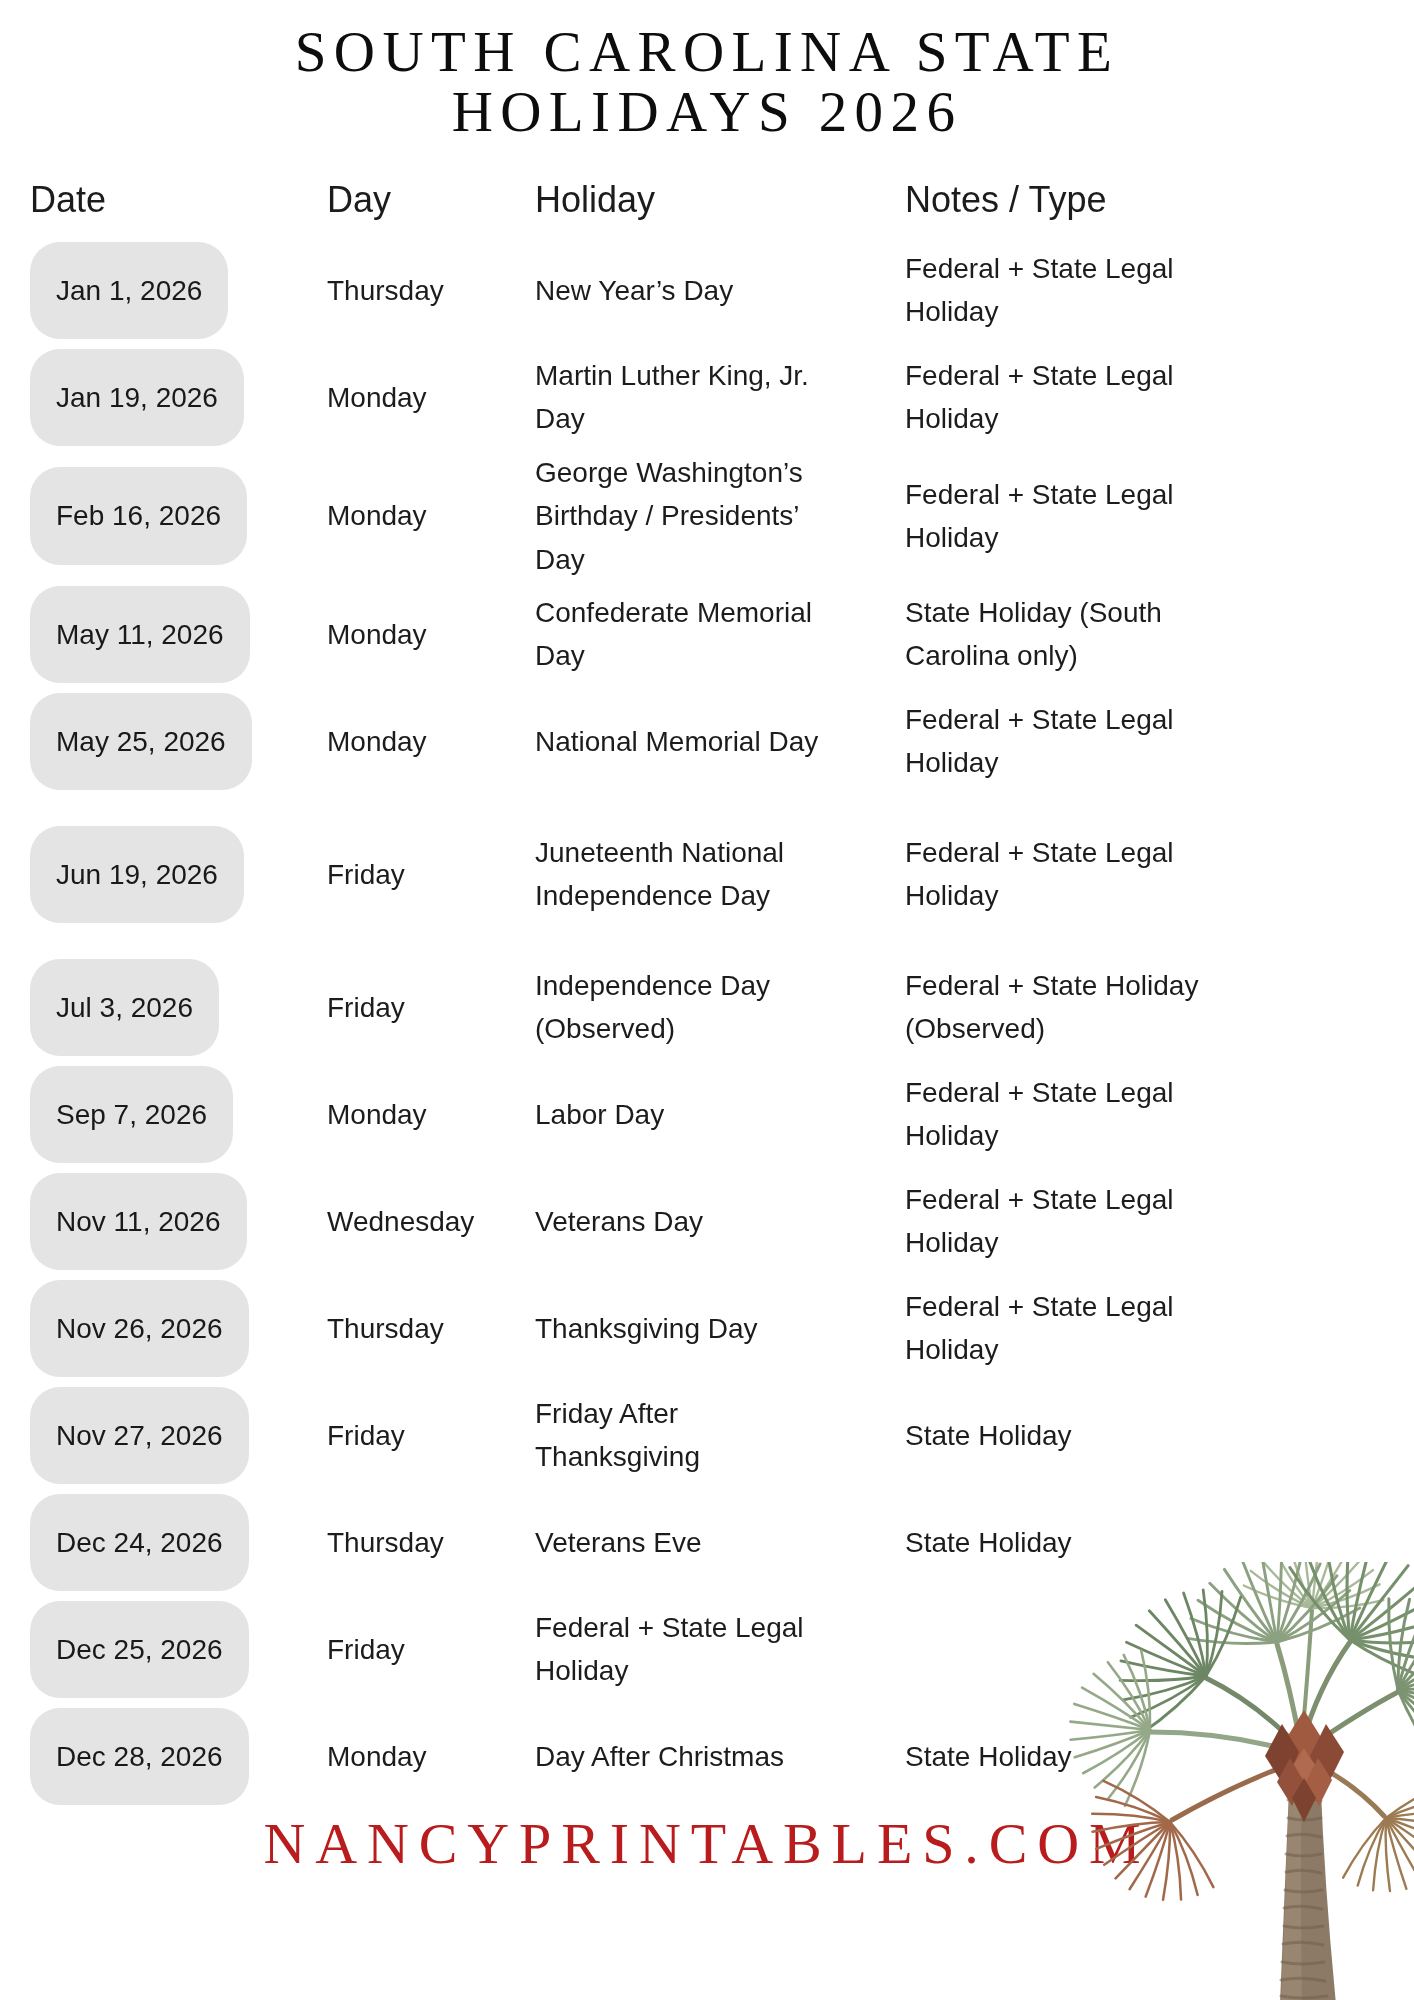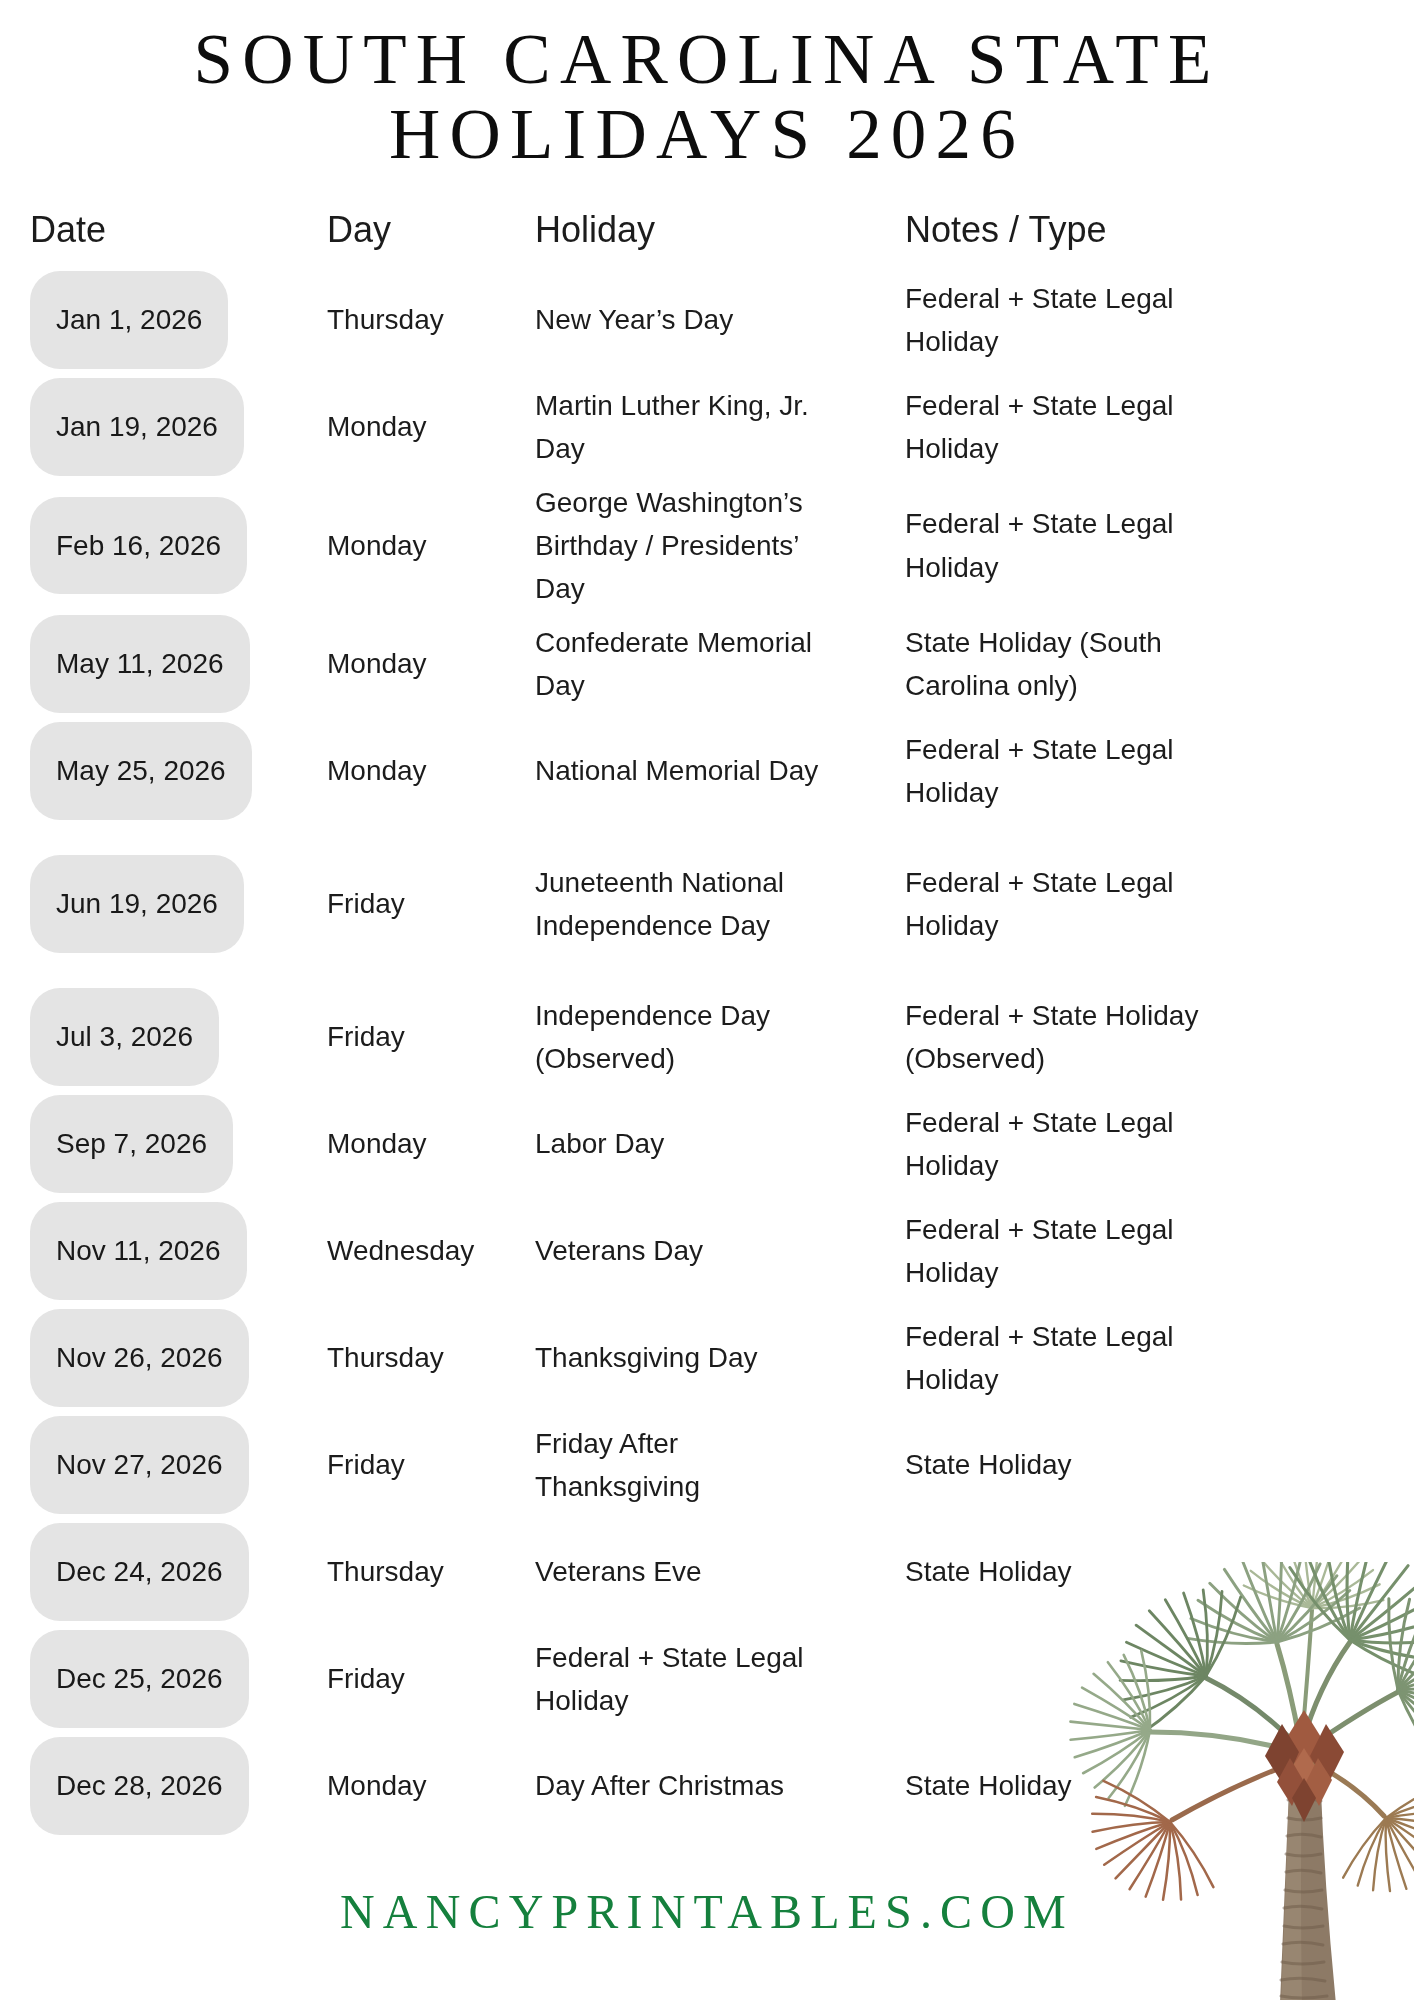--- a/index.html
+++ b/index.html
@@ -4,21 +4,21 @@
 <style>
   html,body{margin:0;padding:0;}
   body{
     width:1414px;height:2000px;position:relative;overflow:hidden;
     background:#ffffff;color:#1c1c1c;
     font-family:"Liberation Sans",sans-serif;
   }
   .page-title{
     margin:22px auto 0;text-align:center;
     font-family:"Liberation Serif",serif;font-weight:400;
-    font-size:71px;line-height:1.06;letter-spacing:.13em;
+    font-size:57px;line-height:1.06;letter-spacing:.13em;
     color:#0d0d0d;white-space:pre-line;
   }
   .table-header{
     display:flex;margin-top:36px;padding-left:30px;
     font-size:36px;color:#1c1c1c;
   }
   .rows{margin-top:16px;}
   .row{
     display:flex;align-items:center;min-height:107px;
     padding-left:30px;font-size:28px;line-height:1.55;
@@ -26,23 +26,23 @@
   .row.sp{margin-top:26px;justify-content:center;}
   .c-date{width:297px;flex:0 0 auto;}
   .c-day{width:208px;flex:0 0 auto;}
   .c-holiday{width:370px;flex:0 0 auto;white-space:pre-line;padding-right:14px;box-sizing:border-box;}
   .c-notes{flex:1 1 auto;white-space:pre-line;padding-right:22px;}
   .pill{
     display:inline-block;background:#e4e4e4;border-radius:30px;
     padding:27px 26px;color:#191919;
   }
   .page-footer{
-    margin-top:44px;text-align:center;
+    text-align:center;
     font-family:"Liberation Serif",serif;font-weight:400;
-    font-size:48px;letter-spacing:.17em;color:#15803d;
+    font-size:58px;letter-spacing:.17em;color:#b91c1c;
   }
   .palm{position:absolute;right:-8px;bottom:-4px;width:372px;height:442px;pointer-events:none;}
 </style>
 </head>
 <body>
 
 <div class="page-title">SOUTH CAROLINA STATE
 HOLIDAYS 2026</div>
 
 <div class="table-header">

